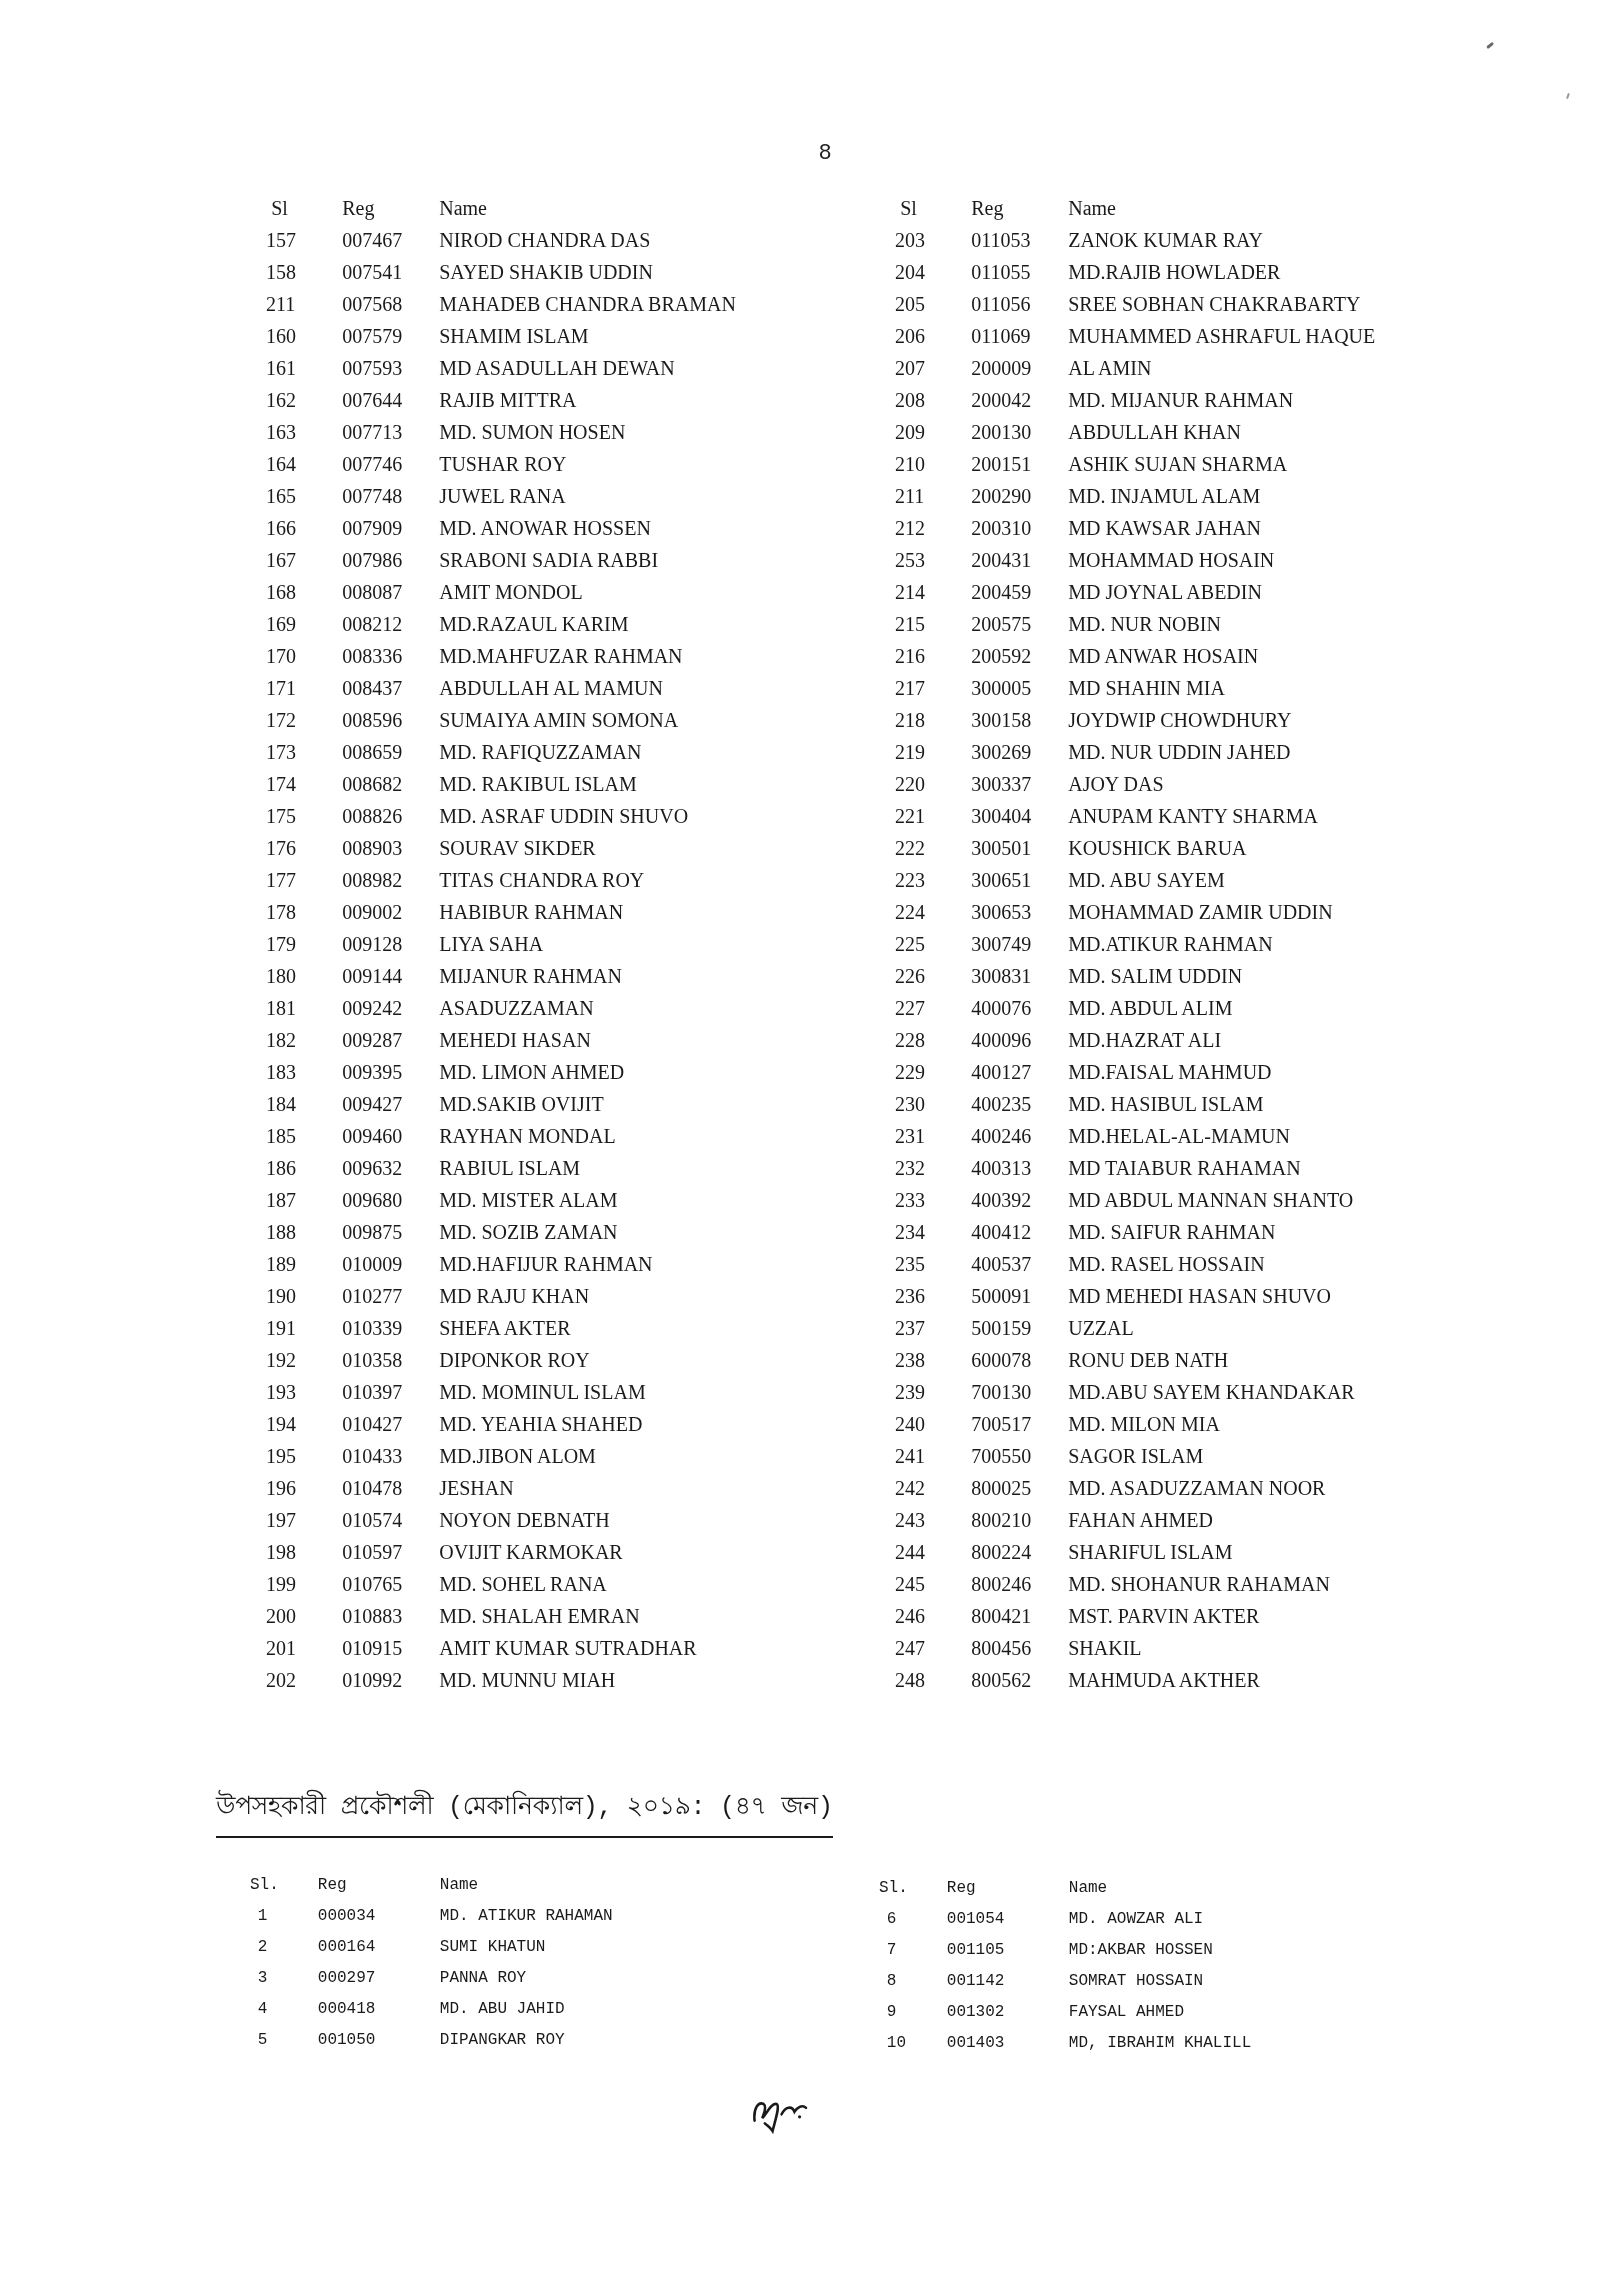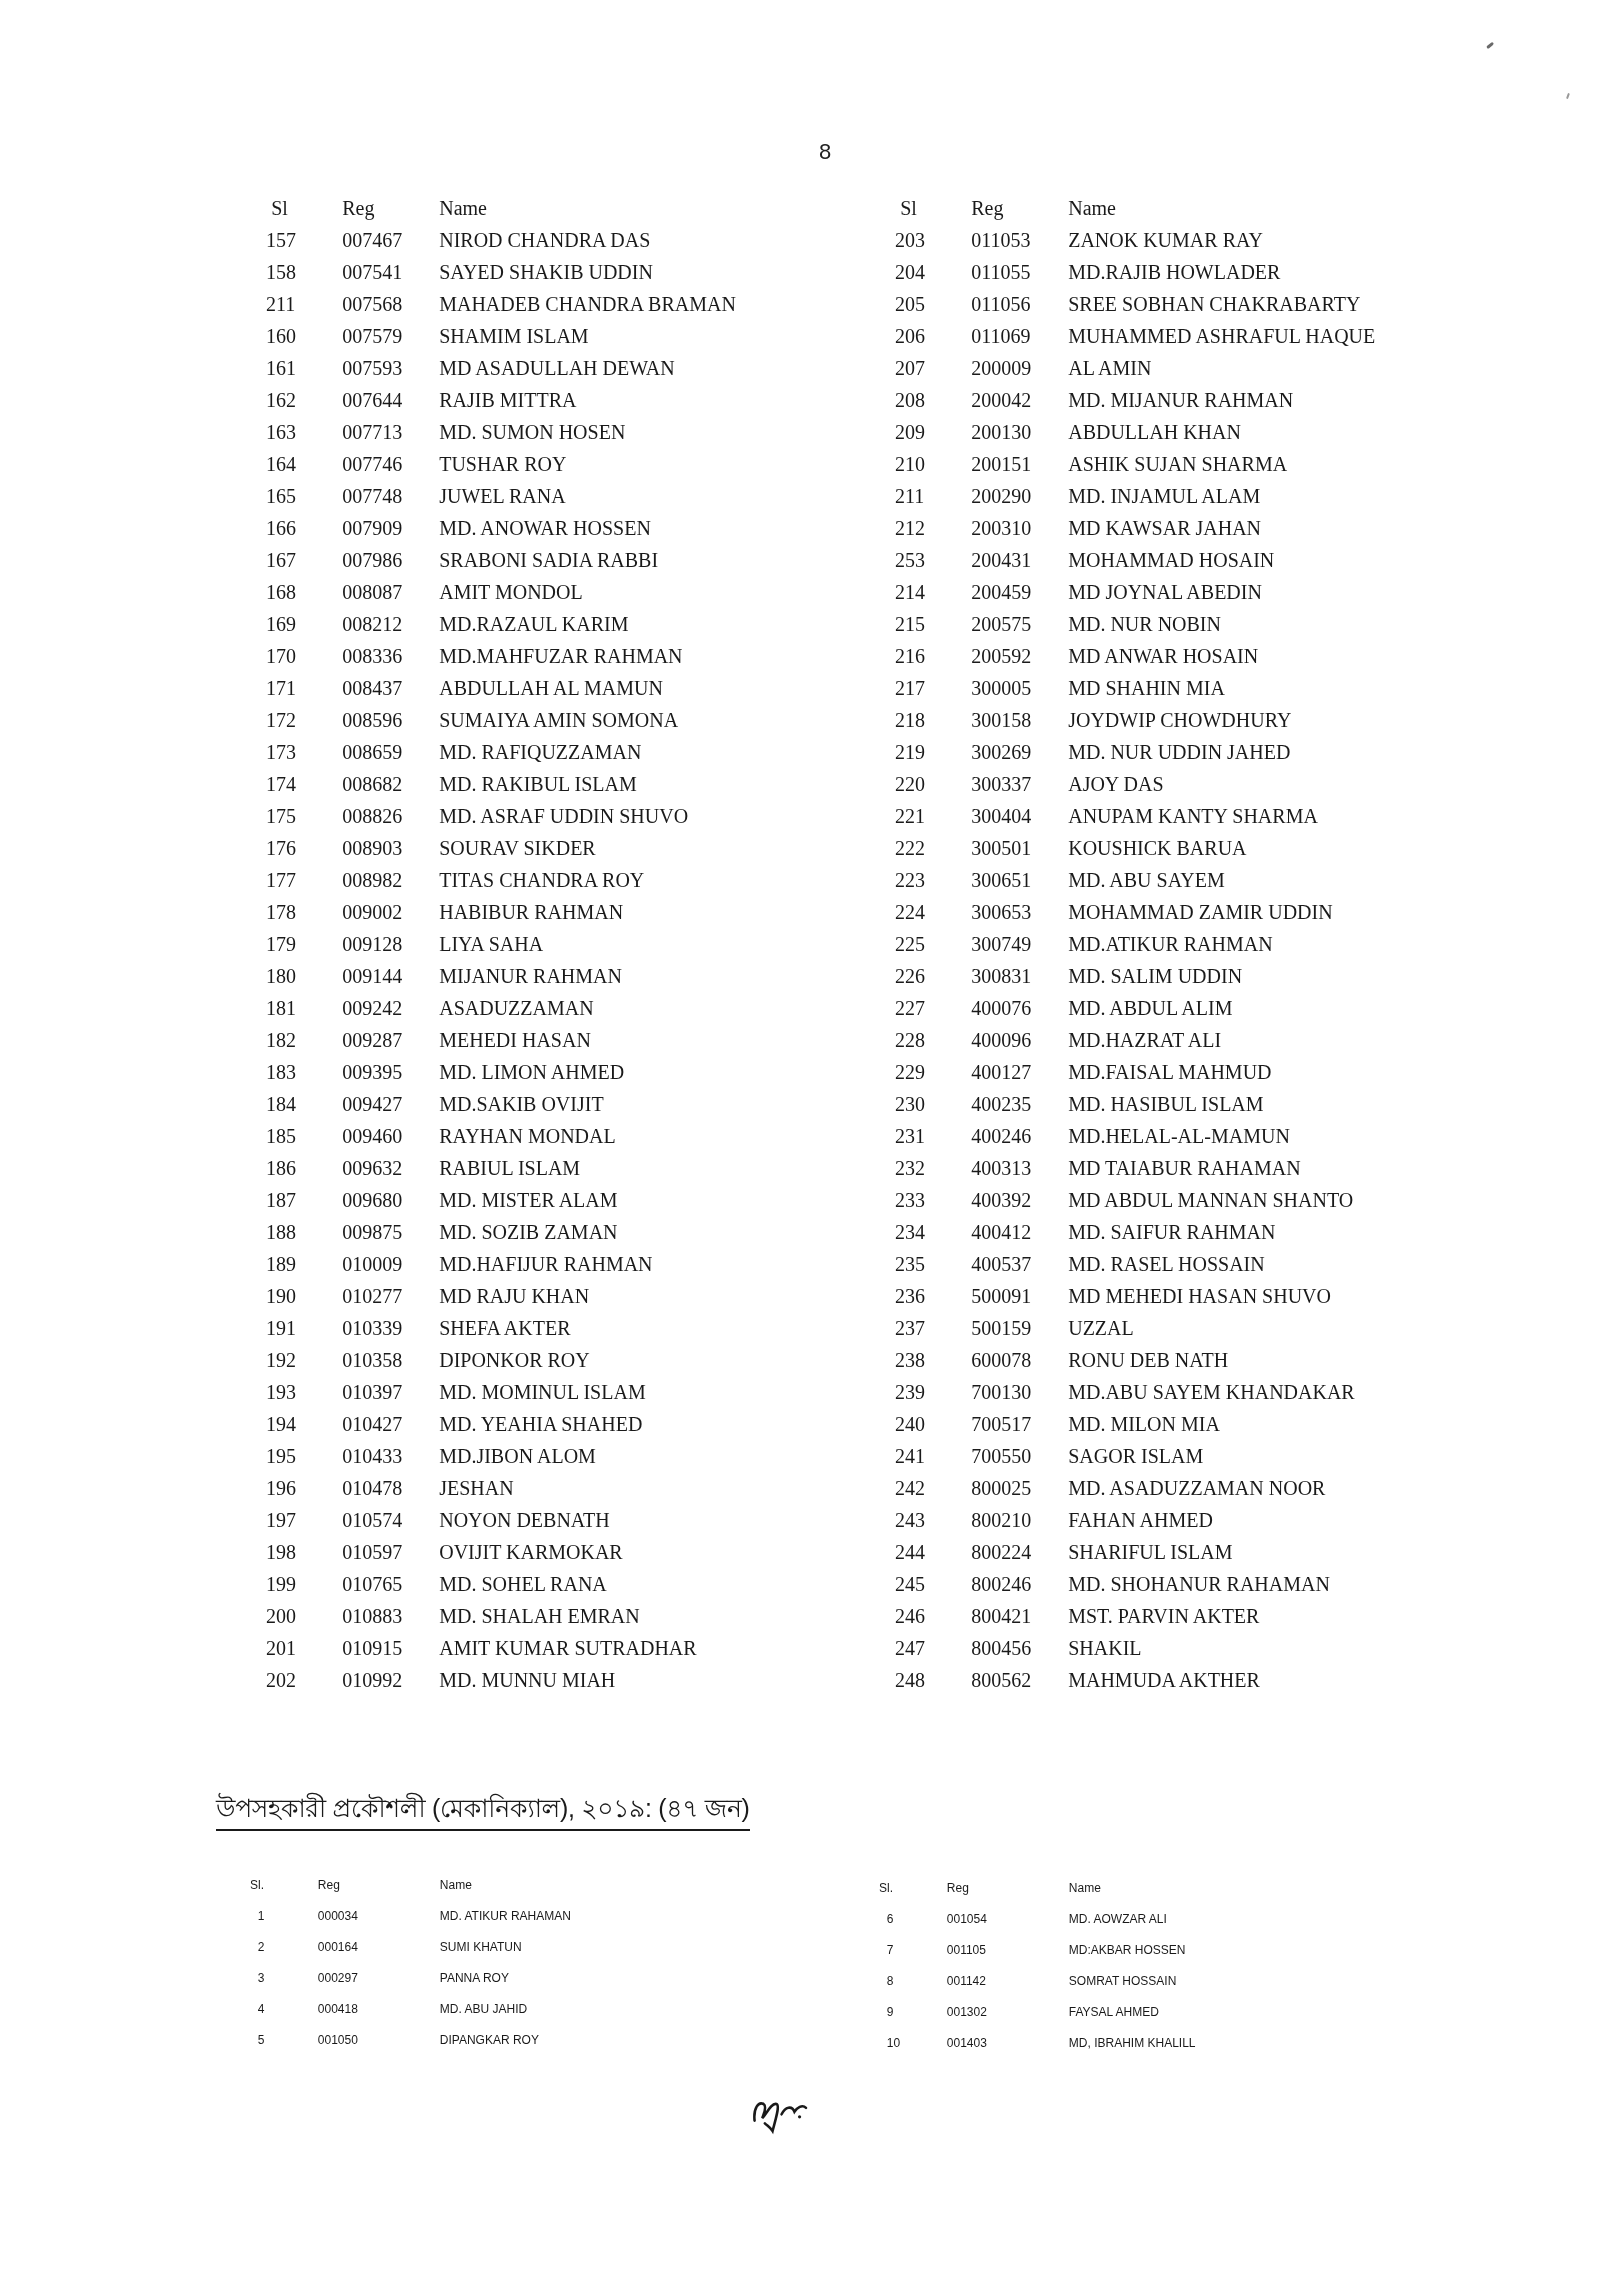--- a/index.html
+++ b/index.html
@@ -24,26 +24,26 @@
     table.serif td, table.serif th { font-family: "Liberation Serif", serif; font-size: 20px; }
     #left-table  { left: 266px; top: 192px; }
     #right-table { left: 895px; top: 192px; }
     .serif .c-sl   { width: 71px; }
     .serif .c-reg  { width: 97px; }
     .serif .c-name { width: 389px; }
     .serif th.c-sl { padding-left: 5.2px; margin-top: 20px; }
 
     .section-title {
       position: absolute; left: 216px; top: 1792px;
-      font-family: Liberation Sans, sans-serif; font-size: 25px;
-      border-bottom: 2.6px solid #1a1a1a; line-height: 32px; padding-bottom: 5px;
+      font-family: Liberation Mono, monospace; font-size: 25px;
+      border-bottom: 2.6px solid #1a1a1a; line-height: 32px; padding-bottom: 12px;
       letter-spacing: -0.3px;
     }
 
-    table.sans td, table.sans th { font-family: Liberation Sans, sans-serif; font-size: 12px; height: 31px; line-height: 31px; }
+    table.sans td, table.sans th { font-family: Liberation Mono, monospace; font-size: 16px; height: 31px; line-height: 31px; }
     #mech-left  { left: 250px; top: 1870px; }
     #mech-right { left: 879px; top: 1873px; }
     .sans .c-sl   { width: 60px; text-align: left; }
     .sans td.c-sl { padding-left: 7.8px; }
     .sans .c-reg  { width: 122px; }
     .sans .c-name { width: 337px; }
 
     .signature { position: absolute; left: 749px; top: 2095px; width: 78px; height: 45px; }
   </style>
 </head>

